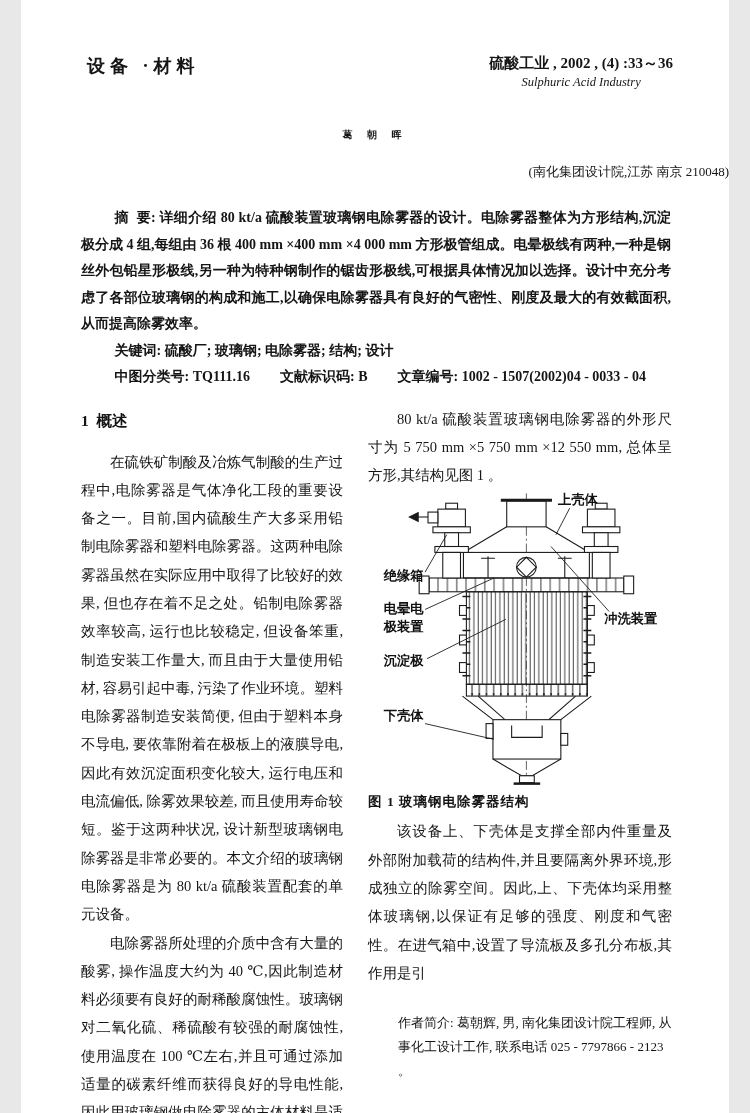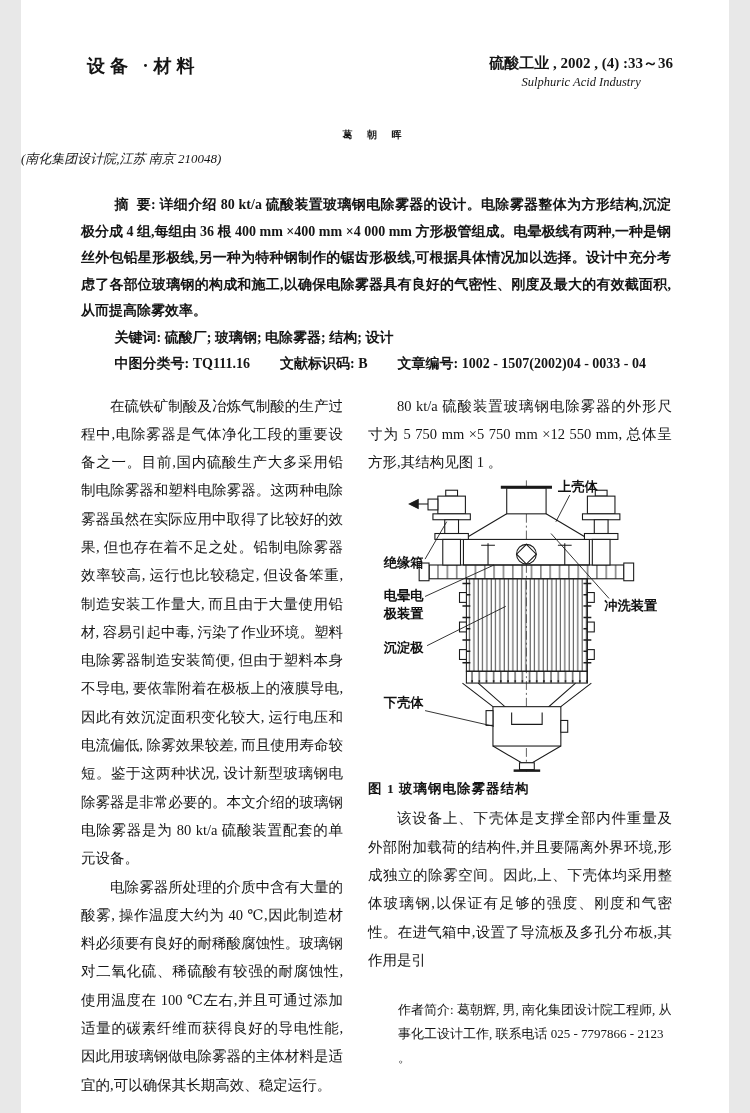--- a/index.html
+++ b/index.html
@@ -12,21 +12,21 @@
   .page-header{display:flex; justify-content:space-between; align-items:flex-start;
     padding:54px 56px 0 66px;}
   .section-label{font-size:18px; letter-spacing:5px; font-weight:600;}
   .journal-block{text-align:center; line-height:19px;}
   .journal-cn{font-size:15px; font-weight:700;font-family:Liberation Serif, serif;}
   .journal-en{font-size:12.5px; font-style:italic;}
   
   .title{margin:52px 0 0; text-align:center; font-size:27px; font-weight:600;
     letter-spacing:7px;}
   .author{margin-top:36px; text-align:center; font-size:10px; letter-spacing:6px; font-weight:600;}
-  .affiliation{margin-top:8px; text-align:left; font-size:13px;font-style:italic;}
+  .affiliation{margin-top:21px; text-align:right; font-size:13px;}
   
   .abstract{margin:24px 58px 0 60px; font-weight:700; font-size:14px; line-height:26.5px;}
   .abstract p{margin:0; text-align:justify; white-space:pre-wrap;}
   .abs-p{text-indent:2.4em;}
   .kw-line{text-indent:2.4em;}
   .clc-line{text-indent:2.4em;font-family:Liberation Serif, serif;}
   .clc-line .grp{margin-right:30px;}
   
   .columns{display:flex; gap:25px; margin:14px 57px 0 60px;}
   .col{width:304px;}
@@ -62,20 +62,21 @@
 
   <div class="abstract">
     <p class="abs-p"><span>摘  要: </span><span>详细介绍 80 kt/a 硫酸装置玻璃钢电除雾器的设计。电除雾器整体为方形结构,沉淀极分成 4 组,每组由 36 根 400 mm ×400 mm ×4 000 mm 方形极管组成。电晕极线有两种,一种是钢丝外包铅星形极线,另一种为特种钢制作的锯齿形极线,可根据具体情况加以选择。设计中充分考虑了各部位玻璃钢的构成和施工,以确保电除雾器具有良好的气密性、刚度及最大的有效截面积,从而提高除雾效率。</span></p>
     <p class="kw-line"><span>关键词: </span><span>硫酸厂; 玻璃钢; 电除雾器; 结构; 设计</span></p>
     <p class="clc-line"><span class="grp"><span>中图分类号: </span><span>TQ111.16</span></span><span class="grp"><span>文献标识码: </span><span>B</span></span><span><span>文章编号: </span><span>1002 - 1507(2002)04 - 0033 - 04</span></span></p>
   </div>
 
   <div class="columns">
 
     <div class="col">
+      <h2 class="first">1  概述</h2>
       <p class="body-p">在硫铁矿制酸及冶炼气制酸的生产过程中,电除雾器是气体净化工段的重要设备之一。目前,国内硫酸生产大多采用铅制电除雾器和塑料电除雾器。这两种电除雾器虽然在实际应用中取得了比较好的效果, 但也存在着不足之处。铅制电除雾器效率较高, 运行也比较稳定, 但设备笨重, 制造安装工作量大, 而且由于大量使用铅材, 容易引起中毒, 污染了作业环境。塑料电除雾器制造安装简便, 但由于塑料本身不导电, 要依靠附着在极板上的液膜导电, 因此有效沉淀面积变化较大, 运行电压和电流偏低, 除雾效果较差, 而且使用寿命较短。鉴于这两种状况, 设计新型玻璃钢电除雾器是非常必要的。本文介绍的玻璃钢电除雾器是为 80 kt/a 硫酸装置配套的单元设备。</p>
       <p class="body-p">电除雾器所处理的介质中含有大量的酸雾, 操作温度大约为 40 ℃,因此制造材料必须要有良好的耐稀酸腐蚀性。玻璃钢对二氧化硫、稀硫酸有较强的耐腐蚀性,使用温度在 100 ℃左右,并且可通过添加适量的碳素纤维而获得良好的导电性能,因此用玻璃钢做电除雾器的主体材料是适宜的,可以确保其长期高效、稳定运行。</p>
     </div>
 
     <div class="col">
       <p class="body-p">80 kt/a 硫酸装置玻璃钢电除雾器的外形尺寸为 5 750 mm ×5 750 mm ×12 550 mm, 总体呈方形,其结构见图 1 。</p>
 
       <figure>
         <svg width="305" height="300" viewBox="0 0 310 300">
           <defs>

